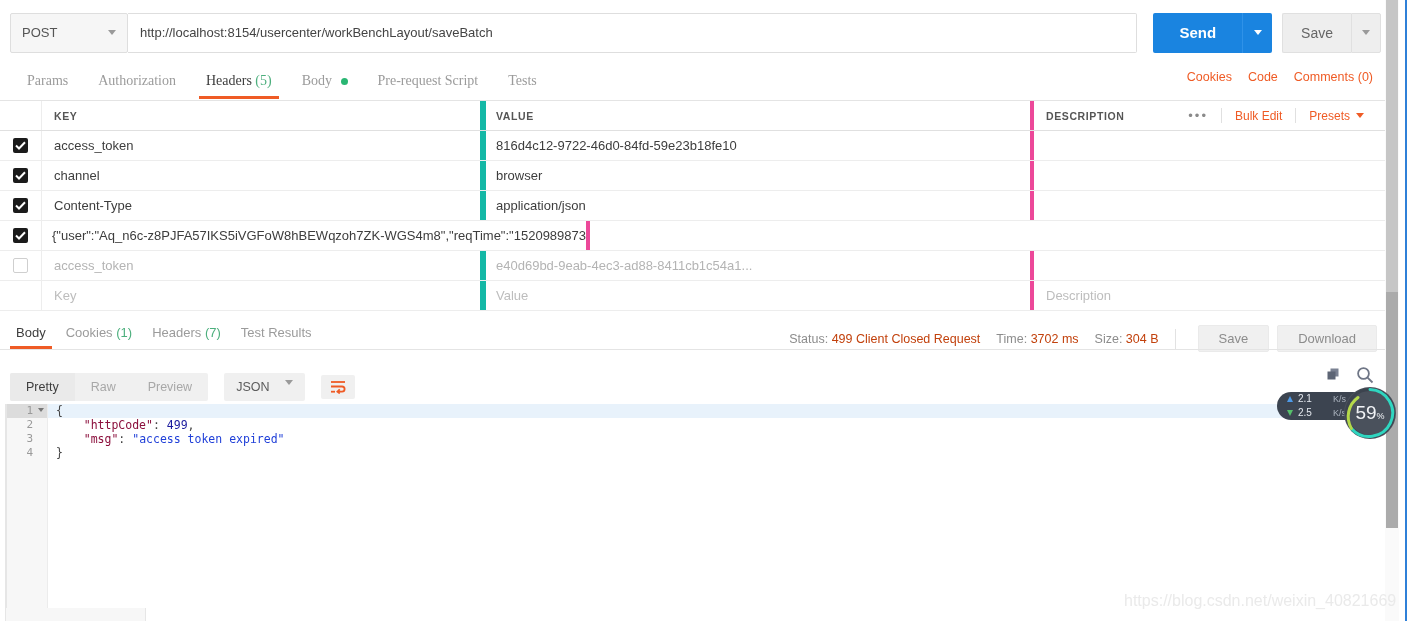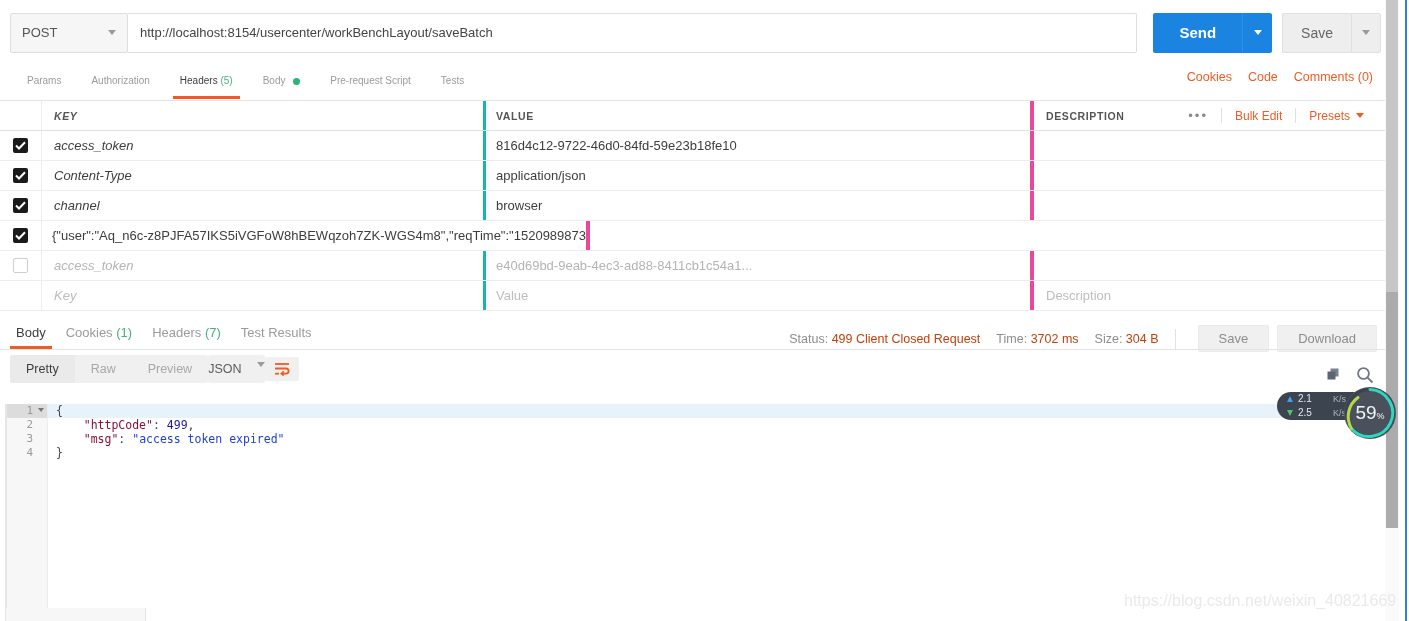--- a/index.html
+++ b/index.html
@@ -49,36 +49,36 @@
     display:flex; align-items:center; justify-content:center; border-radius:0 2px 2px 0;
   }
 
   
   .req-tabs {
     position:absolute; left:0; top:66px; width:1391px; height:35px;
     border-bottom:1px solid #e4e4e4; display:flex; align-items:flex-start; padding-left:12px;
   }
   .rtab {
     position:relative; padding:0 15px; height:33px; line-height:30px;
-    font-size:10px; color:#9b9b9b;
+    font-size:14px; color:#9b9b9b;font-family:Liberation Serif, serif;
   }
   .rtab.active { color:#3d3d3d; }
   .rtab.active:after {
     content:""; position:absolute; left:8px; right:8px; bottom:0; height:3px; background:#ef5b25;
   }
   .cnt { color:#4caf7d; }
   .green-dot { display:inline-block; width:7px;height:7px;border-radius:50%;background:#2ab673;margin-left:5px;vertical-align:middle; }
   .req-links { position:absolute; right:18px; top:4px; display:flex; gap:16px; font-size:12.5px; color:#ef5b25; }
 
   
   .htable { position:absolute; left:0; top:101px; width:1391px; }
   .hrow { display:flex; height:30px; align-items:center; border-bottom:1px solid #ededed; }
   .hrow.head { height:30px; border-bottom:1px solid #e0e0e0; }
   .c-chk { width:42px; height:100%; border-right:1px solid #ededed; display:flex; align-items:center; justify-content:center; }
-  .c-key { width:444px; height:100%; border-right:3px solid #14b8a6; display:flex; align-items:center; padding-left:12px; overflow:hidden; white-space:nowrap;font-style:italic; }
+  .c-key { width:444px; height:100%; border-right:6px solid #14b8a6; display:flex; align-items:center; padding-left:12px; overflow:hidden; white-space:nowrap; }
   .c-val { width:548px; height:100%; border-right:4px solid #ec4899; display:flex; align-items:center; padding-left:10px; overflow:hidden; white-space:nowrap; }
   .c-desc { flex:1; height:100%; display:flex; align-items:center; padding-left:12px; overflow:hidden; white-space:nowrap; }
   .colhdr { font-size:10.5px; font-weight:bold; letter-spacing:.6px; color:#555; }
   .chk {
     width:15px;height:15px;border-radius:2px;background:#1b1b1b;
     display:flex;align-items:center;justify-content:center;
   }
   .chk svg { display:block; }
   .chk.off { background:#fff; border:1px solid #cfcfcf; }
   .ghost { color:#b4b4b4; }
@@ -99,25 +99,25 @@
   .restab.active:after { content:""; position:absolute; left:4px; right:4px; bottom:0; height:3px; background:#ef5b25; }
   .res-meta { position:absolute; right:14px; top:3px; display:flex; align-items:center; gap:0; font-size:12.5px; }
   .meta-item { color:#8c8c8c; margin-right:16px; }
   .meta-item b { color:#c2410c; font-weight:normal; }
   .vsep { width:1px; height:20px; background:#e2e2e2; margin-right:14px; }
   .mini-btn { background:#f0f0f0; border:1px solid #eaeaea; color:#8c8c8c; font-size:13px;
               padding:5px 20px; border-radius:2px; margin-left:8px; }
   .res-tab-underline { position:absolute; left:0; top:349px; width:1391px; height:1px; background:#e4e4e4; }
 
   
-  .fmtbar { position:absolute; left:0; top:352px; width:1391px; height:34px; display:flex; align-items:center; padding-left:10px; gap:0; }
+  .fmtbar { position:absolute; left:0; top:370px; width:1391px; height:34px; display:flex; align-items:center; padding-left:10px; gap:16px; }
   .seg { display:flex; background:#f0f0f0; border-radius:2px; overflow:hidden; }
   .seg div { padding:7px 16px; font-size:12.5px; color:#a8a8a8; }
   .seg div.on { color:#3d3d3d; background:#eaeaea; }
-  .lang { display:flex; gap:16px; background:#f0f0f0; padding:7px 0; border-radius:2px; font-size:12.5px; color:#5c5c5c; }
+  .lang { display:flex; gap:16px; background:#f0f0f0; padding:7px 12px; border-radius:2px; font-size:12.5px; color:#5c5c5c; }
   .wrapbtn { background:#f0f0f0; border-radius:2px; padding:5px 9px; display:flex; align-items:center; }
 
   
   .editor { position:absolute; left:6px; top:404px; width:1378px; bottom:0; border-left:1px solid #e6e6e6; background:#fff; }
   .gutter { position:absolute; left:0; top:0; width:41px; bottom:0; background:#f7f7f7; border-right:1px solid #ececec; }
   .gline { height:14px; line-height:14px; text-align:right; padding-right:14px;
            font-family:"DejaVu Sans Mono", monospace; font-size:11px; color:#9a9a9a; position:relative; }
   .gline.first { background:#dcdcdc; }
   .fold { position:absolute; right:3px; top:4px; width:0;height:0;
           border-left:3.5px solid transparent;border-right:3.5px solid transparent;border-top:4px solid #777; }
@@ -247,35 +247,35 @@
     </div>
 
     <div class="hrow">
       <div class="c-chk">
         <span class="chk">
           <svg width="11" height="9" viewBox="0 0 11 9">
               <path d="M1 4.5 L4 7.5 L10 1.2" stroke="#fff" stroke-width="2" fill="none"></path>
             </svg>
         </span>
       </div>
-      <div class="c-key">Content-Type</div>
-      <div class="c-val">application/json</div>
+      <div class="c-key">channel</div>
+      <div class="c-val">browser</div>
       <div class="c-desc"></div>
     </div>
 
     <div class="hrow">
       <div class="c-chk">
         <span class="chk">
           <svg width="11" height="9" viewBox="0 0 11 9">
               <path d="M1 4.5 L4 7.5 L10 1.2" stroke="#fff" stroke-width="2" fill="none"></path>
             </svg>
         </span>
       </div>
-      <div class="c-key">channel</div>
-      <div class="c-val">browser</div>
+      <div class="c-key">Content-Type</div>
+      <div class="c-val">application/json</div>
       <div class="c-desc"></div>
     </div>
 
     <div class="hrow">
       <div class="c-chk">
         <span class="chk">
           <svg width="11" height="9" viewBox="0 0 11 9">
               <path d="M1 4.5 L4 7.5 L10 1.2" stroke="#fff" stroke-width="2" fill="none"></path>
             </svg>
         </span>

